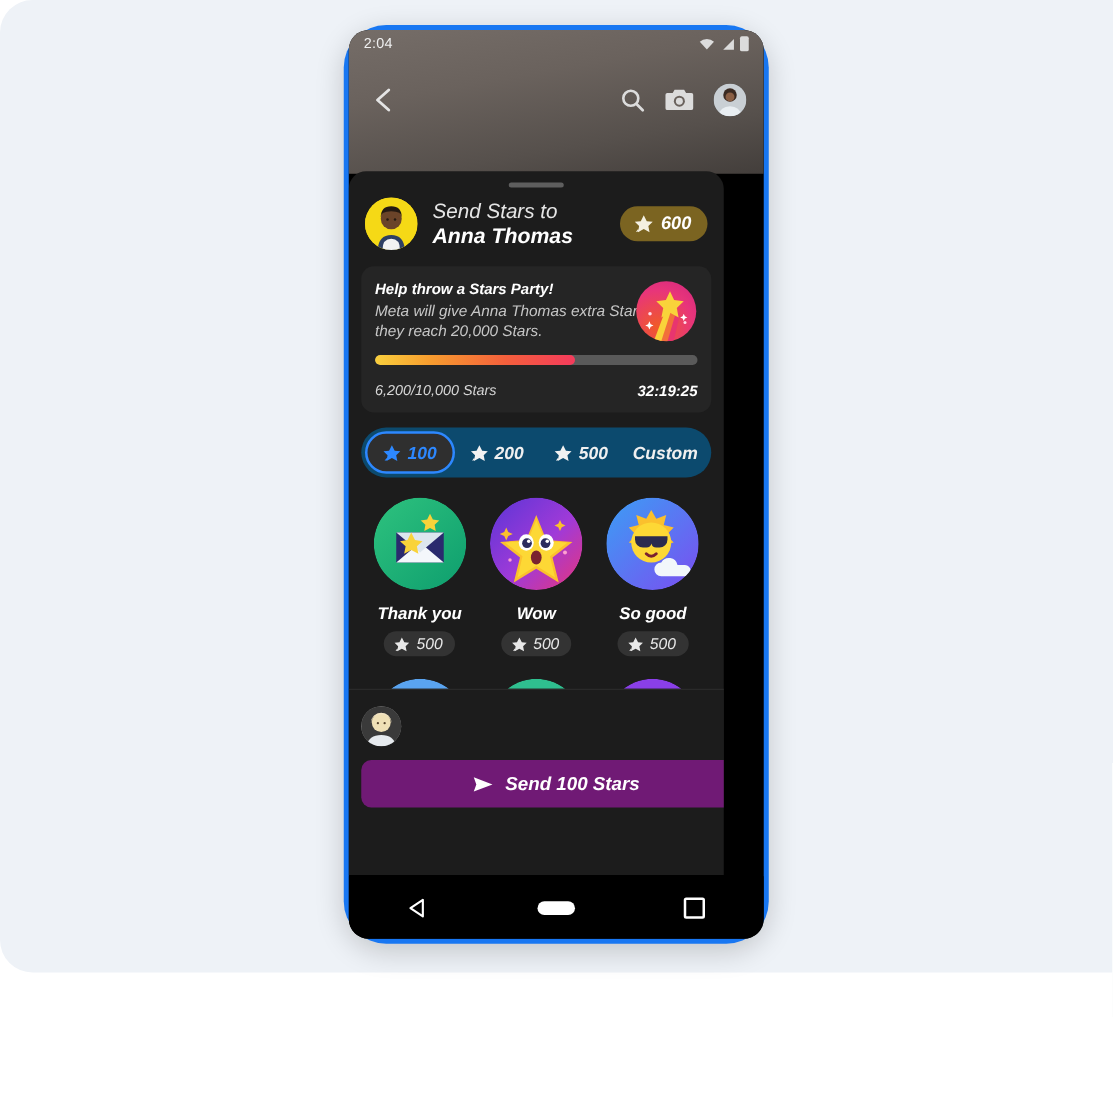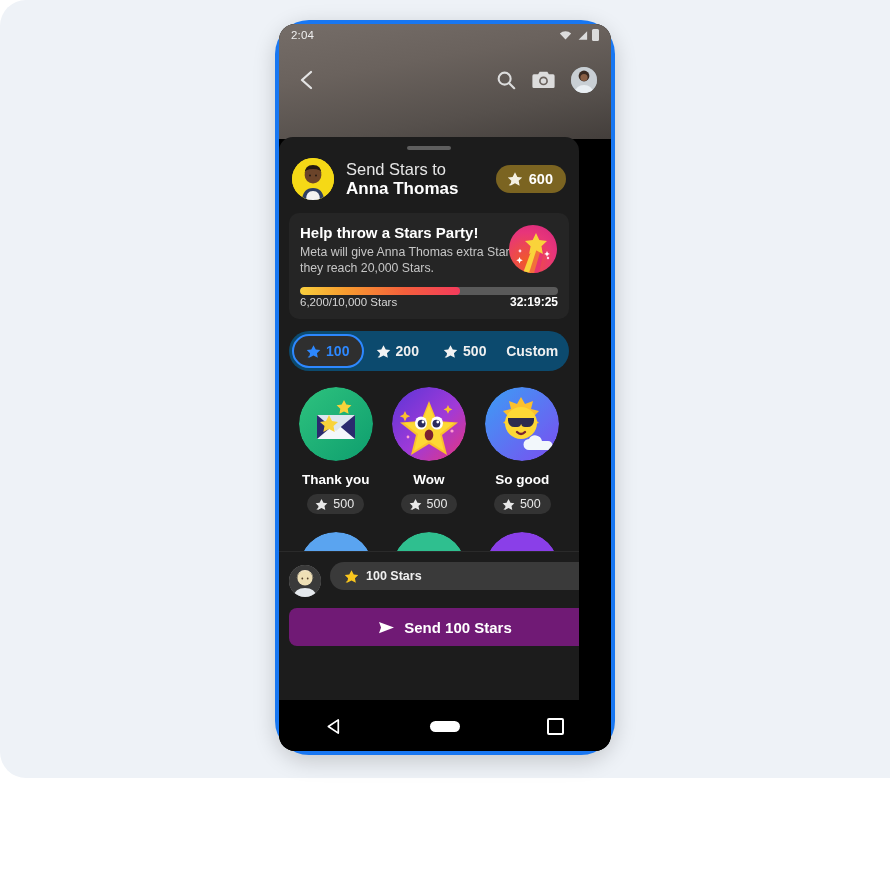--- a/index.html
+++ b/index.html
@@ -22,40 +22,40 @@
   .ic-wifi{width:13px;height:11px;}
   .ic-sig{width:12px;height:11px;}
   .ic-bat{width:7px;height:12px;background:#dcdcdc;border-radius:1.5px;}
 
   .navrow{position:absolute;left:0;top:30px;width:332px;height:52px;display:flex;align-items:center;padding:0 14px;box-sizing:border-box;}
   .backbtn{width:26px;height:26px;display:flex;align-items:center;justify-content:center;}
   .nav-actions{margin-left:auto;display:flex;align-items:center;gap:16px;}
   .avatar-top{width:26px;height:26px;border-radius:50%;overflow:hidden;position:relative;background:#9aa3ab;}
 
   
-  .sheet{position:absolute;left:0;top:113px;width:300px;height:563px;background:#1c1c1c;border-radius:14px 14px 0 0;overflow:hidden;}
+  .sheet{position:absolute;left:0;top:113px;width:300px;height:563px;background:#1c1c1c;border-radius:14px 14px 0 0;overflow:hidden;font-style:italic;}
   .handle{width:44px;height:4px;border-radius:3px;background:#5e5e5e;margin:9px auto 0;}
 
   .title-row{display:flex;align-items:center;padding:8px 13px 0;}
   .avatar-anna{width:42px;height:42px;border-radius:50%;overflow:hidden;position:relative;background:#f5d916;flex:0 0 auto;}
   .title-txt{margin-left:12px;line-height:1.12;}
   .t1{font-size:16.5px;color:#e6e6e6;font-weight:400;}
   .t2{font-size:17px;color:#ffffff;font-weight:700;margin-top:1px;}
   .balance{margin-left:auto;display:flex;align-items:center;gap:6px;background:#7b6421;border-radius:15px;padding:6px 13px 6px 11px;}
   .balance .bal-num{font-size:14.5px;color:#ffffff;font-weight:600;}
 
   
   .party{margin:13px 10px 0;background:#252525;border-radius:10px;padding:11px 11px 10px;position:relative;}
-  .party-h{font-size:15px;color:#ffffff;font-weight:700;}
+  .party-h{font-size:12px;color:#ffffff;font-weight:700;}
   .party-sub{font-size:12.3px;color:#c6c6c6;line-height:1.32;margin-top:3px;width:232px;}
   .party-art{position:absolute;right:12px;top:12px;width:48px;height:48px;border-radius:50%;
     background:radial-gradient(circle at 35% 75%, #f05a28 0%, #e8357a 60%, #d2267f 100%);overflow:hidden;}
   .progress{margin-top:11px;height:8px;border-radius:5px;background:#5a5a5a;overflow:hidden;position:relative;}
   .progress-fill{height:8px;border-radius:5px;background:linear-gradient(90deg,#f9cf3d 0%,#f79c2f 28%,#f4603c 65%,#f43b5c 100%);}
-  .party-foot{display:flex;align-items:center;margin-top:0;}
+  .party-foot{display:flex;align-items:center;margin-top:14px;}
   .pf-left{font-size:11.5px;color:#d6d6d6;}
   .pf-right{margin-left:auto;font-size:12px;color:#ffffff;font-weight:700;}
 
   
   .tabs{margin:12px 10px 0;background:#0c4a6e;border-radius:22px;height:40px;display:flex;align-items:center;padding:0 3px;box-sizing:border-box;}
   .tab{flex:1;height:34px;display:flex;align-items:center;justify-content:center;gap:5px;border-radius:19px;
        font-size:14px;color:#f0f0f0;font-weight:700;box-sizing:border-box;}
   .tab.sel{border:2px solid #2d88ff;color:#2d88ff;background:#2f2f2f;}
 
   
@@ -346,27 +346,20 @@
               <svg viewBox="0 0 32 32" width="32" height="32">
                 <rect width="32" height="32" fill="#3a3a3a"></rect>
                 <path d="M4 32 q2-9 12-9 t12 9 Z" fill="#e6eaee"></path>
                 <circle cx="16" cy="13" r="7.6" fill="#efe0b6"></circle>
                 <path d="M7.6 13.5 a8.4 8.4 0 0 1 16.8 0 q-1-7 -8.4-7 t-8.4 7 Z" fill="#f0e2c2"></path>
                 <circle cx="13.3" cy="13.5" r="0.9" fill="#55422c"></circle>
                 <circle cx="18.7" cy="13.5" r="0.9" fill="#55422c"></circle>
               </svg>
             </div>
             <div class="comp-box">
-              <div class="comp-stars">
-                <svg width="15" height="15" viewBox="0 0 20 20">
-                  <path d="M10 1.5 L13 7.4 L19 8 L14.6 12.2 L15.8 18.4 L10 15.3 L4.2 18.4 L5.4 12.2 L1 8 L7 7.4 Z" fill="#f9c61e"></path>
-                  <path d="M4.3 15.2 L2.2 18.2 L5.6 17.4 Z" fill="#f9c61e"></path>
-                </svg>
-                <span>100 Stars</span>
-              </div>
             </div>
           </div>
           <div class="send-btn">
             <svg width="17" height="15" viewBox="0 0 18 16">
               <path d="M1 2 L17 8 L1 14 L3.2 8 Z" fill="#ffffff"></path>
             </svg>
             <span>Send 100 Stars</span>
           </div>
         </div>
 

